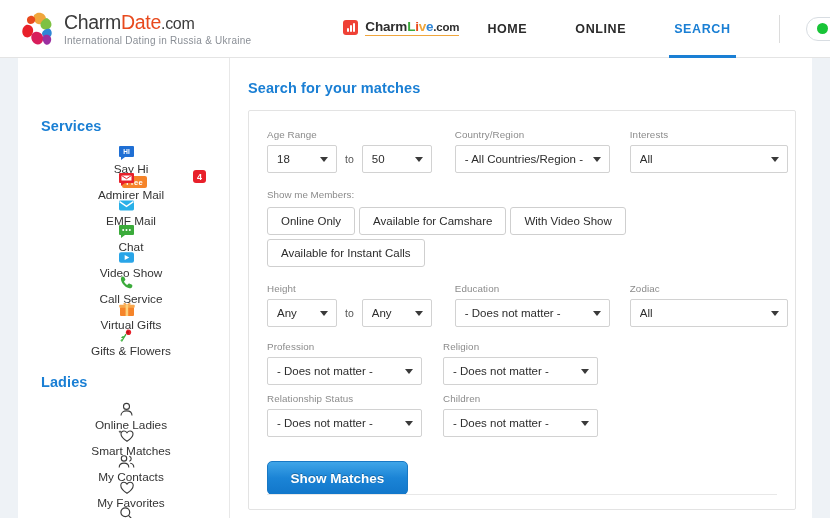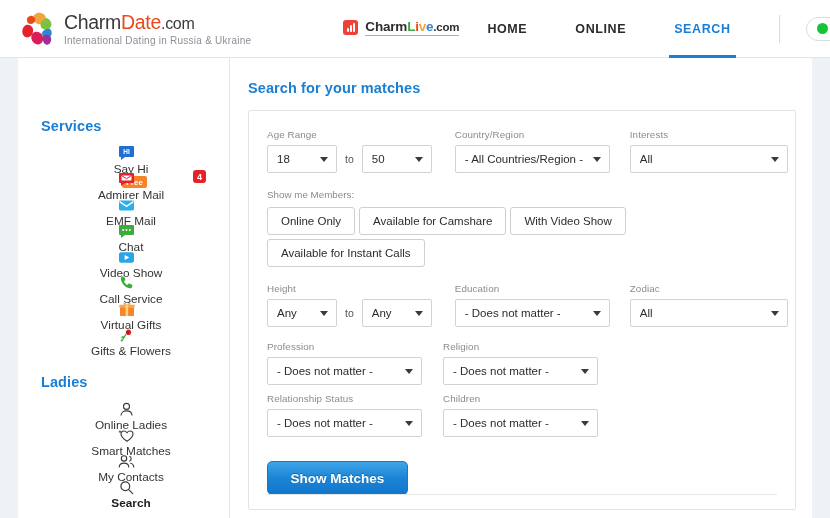--- a/index.html
+++ b/index.html
@@ -307,20 +307,28 @@
             <svg width="17" height="15" viewBox="0 0 17 15">
                 <circle cx="6" cy="4.4" r="2.7" fill="none" stroke="#3a3a3a" stroke-width="1.1"></circle>
                 <path d="M1.2 13.4c0-2.8 2.2-4.3 4.8-4.3s4.8 1.5 4.8 4.3" fill="none" stroke="#3a3a3a" stroke-width="1.1"></path>
                 <path d="M11.3 2.2a2.6 2.6 0 010 5" fill="none" stroke="#3a3a3a" stroke-width="1.1"></path>
                 <path d="M12.2 9.2c2.1.2 3.6 1.7 3.6 4.2" fill="none" stroke="#3a3a3a" stroke-width="1.1"></path>
               </svg>
           </span>
           <span class="side-label">My Contacts</span>
         </div>
 
+        <div class="side-item">
+          <span class="side-ico">
+            <svg width="16" height="15" viewBox="0 0 16 15">
+                <path d="M8 13.3S1.8 9.4 1.8 5.6C1.8 3.7 3.2 2.3 5 2.3c1.2 0 2.3.7 3 1.8.7-1.1 1.8-1.8 3-1.8 1.8 0 3.2 1.4 3.2 3.3 0 3.8-6.2 7.7-6.2 7.7z" fill="none" stroke="#3a3a3a" stroke-width="1.1"></path>
+              </svg>
+          </span>
+          <span class="side-label">My Favorites</span>
+        </div>
 
         <div class="side-item">
           <span class="side-ico">
             <svg width="15" height="15" viewBox="0 0 15 15">
                 <circle cx="6.3" cy="6.3" r="4.4" fill="none" stroke="#3a3a3a" stroke-width="1.2"></circle>
                 <path d="M9.7 9.7l4 4" stroke="#3a3a3a" stroke-width="1.2" fill="none" stroke-linecap="round"></path>
               </svg>
           </span>
           <span class="side-label bold">Search</span>
         </div>

